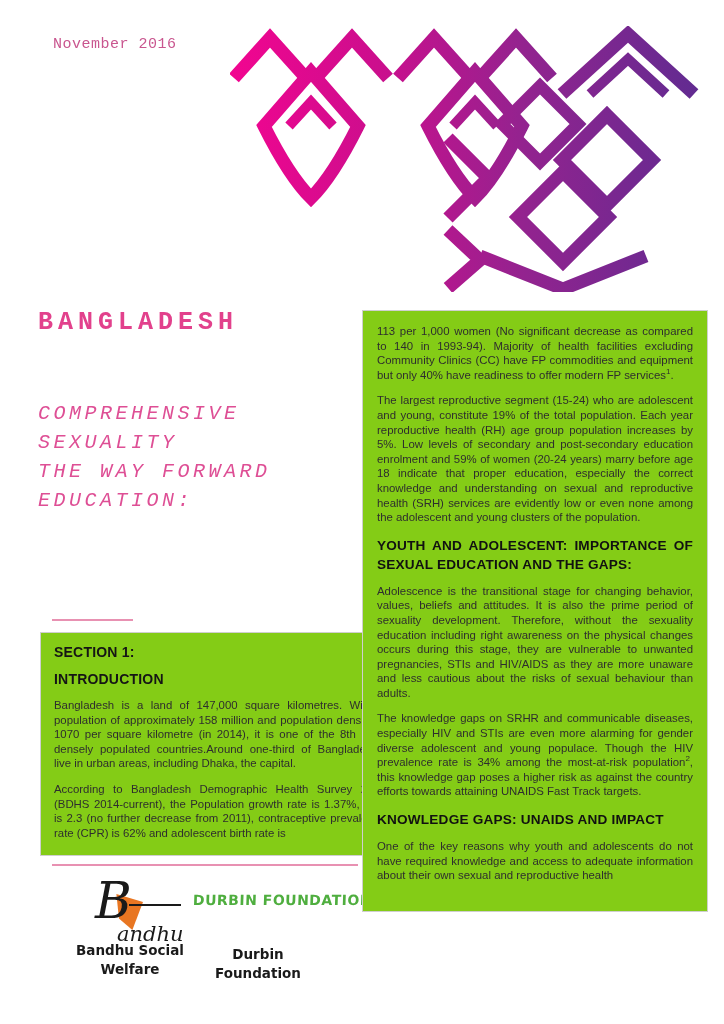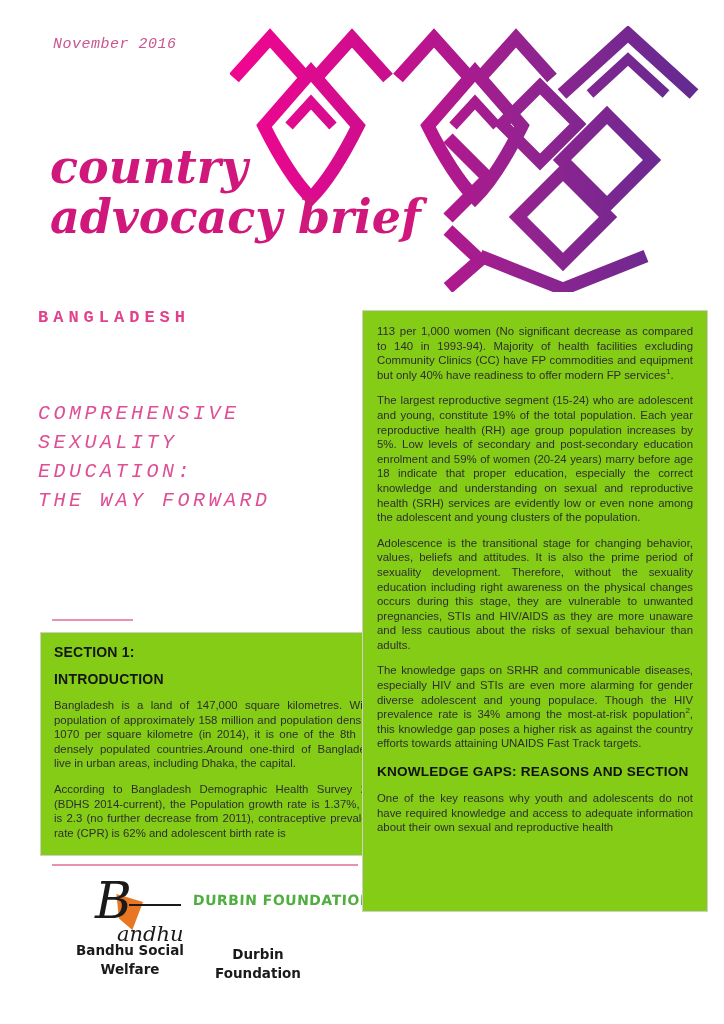--- a/index.html
+++ b/index.html
@@ -3,33 +3,33 @@
 <meta charset="utf-8">
 <style>
   html,body { margin:0; padding:0; background:#ffffff; }
   .page {
     position:relative; width:724px; height:1024px; background:#ffffff;
     font-family:"Liberation Sans", sans-serif; overflow:hidden;
   }
   
   .issue-date {
     position:absolute; left:53px; top:36px;
-    font-family:"Liberation Mono", monospace; font-style:italic;
+    font-family:"Liberation Mono", monospace; 
     font-size:15px; letter-spacing:0.5px; color:#C9568F;
   }
   .pattern-svg { position:absolute; left:230px; top:26px; width:490px; height:266px; }
   .masthead {
     position:absolute; left:50px; top:142px;
     font-family:"DejaVu Serif", serif; font-style:italic; font-weight:600;
     font-size:46px; line-height:50px; color:#D0177C;
   }
   .country-name {
     position:absolute; left:38px; top:308px;
     font-family:"Liberation Mono", monospace; font-weight:bold;
-    font-size:17px; letter-spacing:5px; color:#E2418C;
+    font-size:25px; letter-spacing:5px; color:#E2418C;
   }
   .brief-subtitle {
     position:absolute; left:38px; top:399px;
     font-family:"Liberation Mono", monospace; font-style:italic;
     font-size:20px; line-height:29px; letter-spacing:3.5px; color:#DE4F95;
   }
   
   .pink-line { position:absolute; height:2px; background:#E891B2; }
   .pink-line.short { left:52px; top:619px; width:81px; }
   .pink-line.long  { left:52px; top:864px; width:306px; }
@@ -112,32 +112,28 @@
 
       <path d="M310,60 L348,98 L310,136 L272,98 Z" stroke-width="12"></path>
       <path d="M377,89 L422,134 L377,179 L332,134 Z"></path>
       <path d="M333,146 L378,191 L333,236 L288,191 Z"></path>
       <path d="M218,112 L258,152 L218,192"></path>
       <path d="M218,204 L250,234 L218,262"></path>
       <path d="M250,230 L333,263 L416,230"></path>
     </g>
   </svg>
 
-  <div class="masthead">
-    <div>country</div>
-    <div>advocacy brief</div>
-  </div>
 
   <div class="country-name">BANGLADESH</div>
 
   <div class="brief-subtitle">
     <div>COMPREHENSIVE</div>
     <div>SEXUALITY</div>
+    <div>THE WAY FORWARD</div>
     <div>EDUCATION:</div>
-    <div>THE WAY FORWARD</div>
   </div>
 
   <div class="pink-line short"></div>
 
   <div class="tbox left-box">
     <div class="box-heading">SECTION 1:</div>
     <div class="box-heading">INTRODUCTION</div>
     <p>Bangladesh is a land of 147,000 square kilometres. With a population of approximately 158 million and population density of 1070 per square kilometre (in 2014), it is one of the 8th most densely populated countries.Around one-third of Bangladeshis live in urban areas, including Dhaka, the capital.</p>
     <p>According to Bangladesh Demographic Health Survey 2014 (BDHS 2014-current), the Population growth rate is 1.37%, TFR is 2.3 (no further decrease from 2011), contraceptive prevalence rate (CPR) is 62% and adolescent birth rate is</p>
   </div>
@@ -155,19 +151,20 @@
 
   <div class="partner-label bandhu-label">
     <div>Bandhu Social</div>
     <div>Welfare</div>
   </div>
   <div class="partner-label durbin-label">Durbin Foundation</div>
 
   <div class="tbox right-box">
     <p><span>113 per 1,000 women (No significant decrease as compared to 140 in 1993-94). Majority of health facilities excluding Community Clinics (CC) have FP commodities and equipment but only 40% have readiness to offer modern FP services</span><sup>1</sup><span>.</span></p>
     <p>The largest reproductive segment (15-24) who are adolescent and young, constitute 19% of the total population. Each year reproductive health (RH) age group population increases by 5%. Low levels of secondary and post-secondary education enrolment and 59% of women (20-24 years) marry before age 18 indicate that proper education, especially the correct knowledge and understanding on sexual and reproductive health (SRH) services are evidently low or even none among the adolescent and young clusters of the population.</p>
+    <h3>YOUTH AND ADOLESCENT: IMPORTANCE OF SEXUAL EDUCATION AND THE GAPS:</h3>
     <p>Adolescence is the transitional stage for changing behavior, values, beliefs and attitudes. It is also the prime period of sexuality development. Therefore, without the sexuality education including right awareness on the physical changes occurs during this stage, they are vulnerable to unwanted pregnancies, STIs and HIV/AIDS as they are more unaware and less cautious about the risks of sexual behaviour than adults.</p>
     <p><span>The knowledge gaps on SRHR and communicable diseases, especially HIV and STIs are even more alarming for gender diverse adolescent and young populace. Though the HIV prevalence rate is 34% among the most-at-risk population</span><sup>2</sup><span>, this knowledge gap poses a higher risk as against the country efforts towards attaining UNAIDS Fast Track targets.</span></p>
-    <h3>KNOWLEDGE GAPS: REASONS AND SECTION</h3>
+    <h3>KNOWLEDGE GAPS: UNAIDS AND IMPACT</h3>
     <p>One of the key reasons why youth and adolescents do not have required knowledge and access to adequate information about their own sexual and reproductive health</p>
   </div>
 
 </div>
 
 </body></html>

